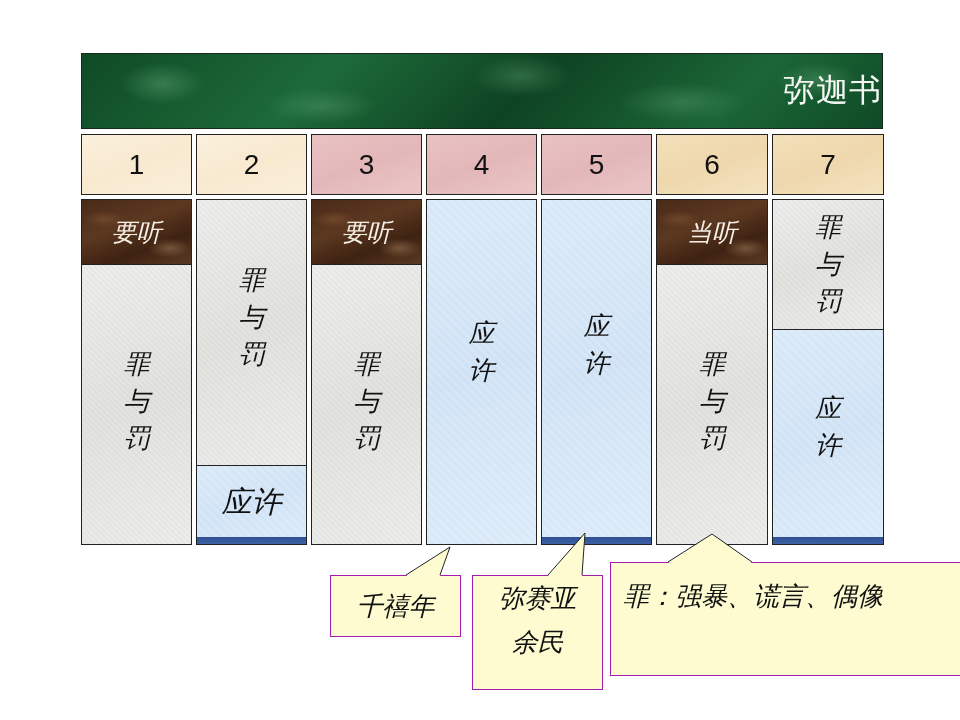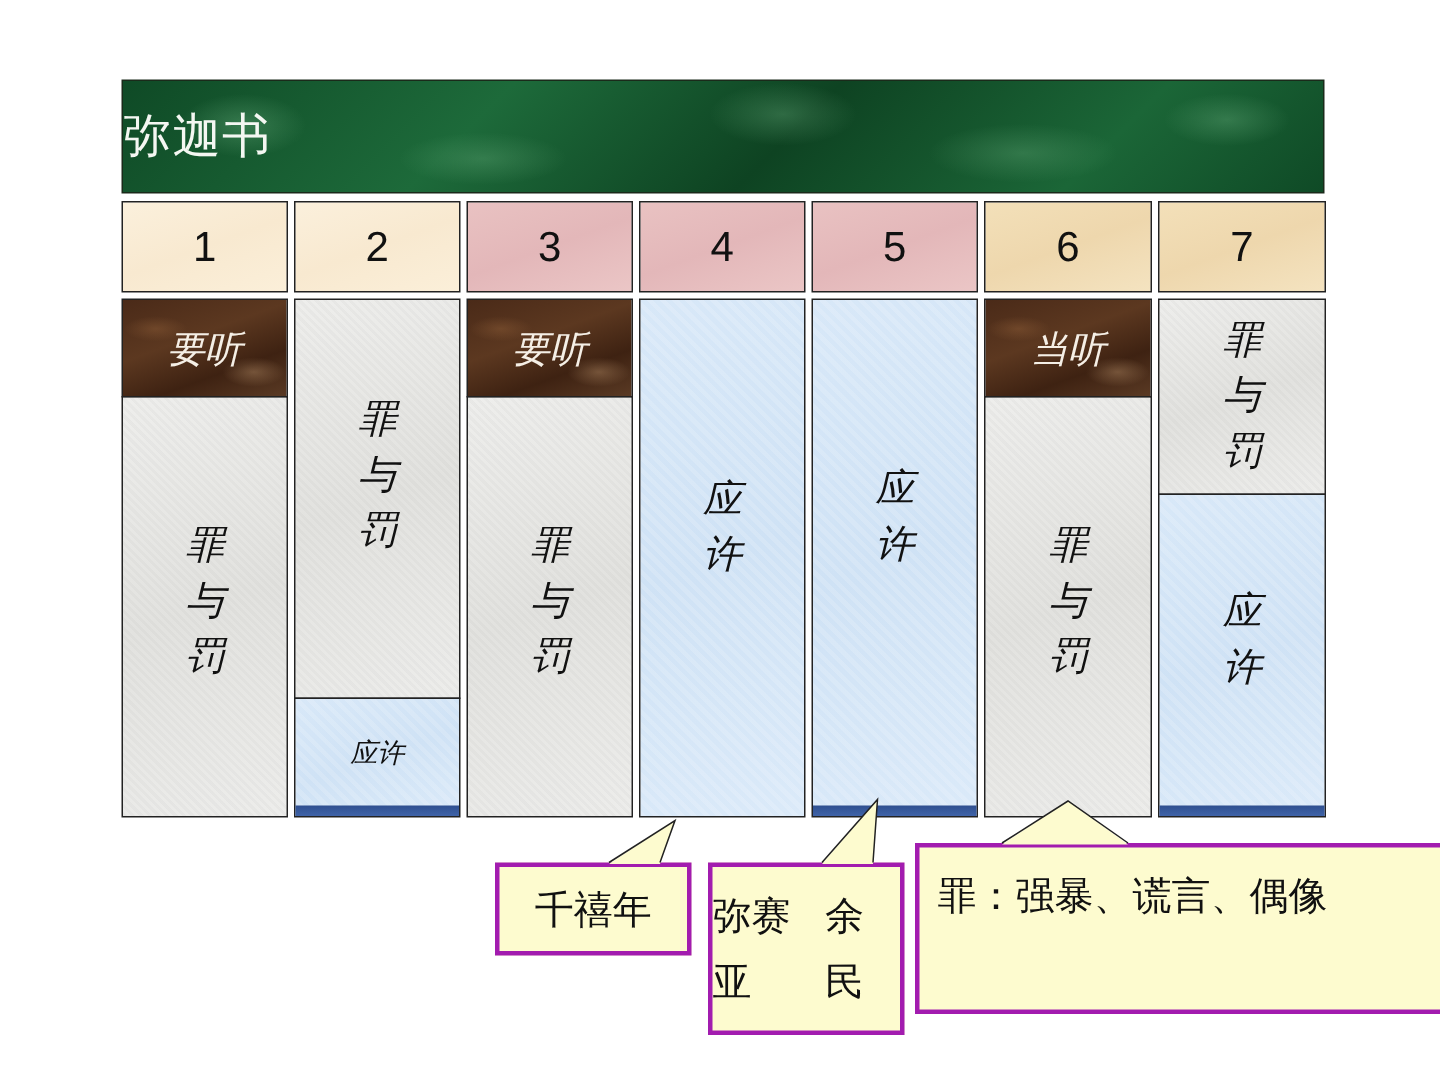--- a/index.html
+++ b/index.html
@@ -7,21 +7,21 @@
        font-family:"DejaVu Sans","Liberation Sans",sans-serif;}
   .title-bar{position:absolute;left:81px;top:53px;width:802px;height:76px;
     border:1px solid #1a2a1a;box-sizing:border-box;
     background:
       radial-gradient(ellipse 60px 30px at 10% 40%, rgba(120,190,140,.35), transparent 70%),
       radial-gradient(ellipse 80px 25px at 30% 70%, rgba(110,180,130,.3), transparent 70%),
       radial-gradient(ellipse 70px 30px at 55% 30%, rgba(120,190,140,.3), transparent 70%),
       radial-gradient(ellipse 90px 28px at 75% 65%, rgba(110,180,130,.3), transparent 70%),
       radial-gradient(ellipse 60px 25px at 92% 35%, rgba(120,190,140,.3), transparent 70%),
       linear-gradient(135deg,#0f4a26 0%,#1d6a3a 30%,#0e4322 55%,#1b6637 80%,#0f4a26 100%);
-    display:flex;align-items:center;justify-content:flex-start;}
+    display:flex;align-items:center;justify-content:flex-end;}
   .title-text{color:#f4f7f2;font-size:32px;letter-spacing:1px;}
   .num-cell{position:absolute;top:134px;height:61px;box-sizing:border-box;border:1px solid #222;
     display:flex;align-items:center;justify-content:center;font-family:"Liberation Sans",sans-serif;
     font-size:28px;color:#111;}
   .c-cream{background:linear-gradient(160deg,#fbf0dc,#f8e9d0 50%,#fbefd9);}
   .c-pink{background:linear-gradient(160deg,#e9c2c2,#e3b7b9 50%,#ebc6c6);}
   .c-tan{background:linear-gradient(160deg,#f3e0b9,#eed7ad 50%,#f4e3c0);}
   .col{position:absolute;top:199px;height:346px;box-sizing:border-box;}
   .seg{position:absolute;left:0;right:0;box-sizing:border-box;border:1px solid #222;
     display:flex;align-items:center;justify-content:center;font-style:italic;}
@@ -30,24 +30,24 @@
       linear-gradient(160deg,#eeeeec,#e2e2df 50%,#ededeb);}
   .seg-blue{background:
       repeating-linear-gradient(45deg,rgba(255,255,255,.15) 0 3px,transparent 3px 6px),
       linear-gradient(160deg,#d8e8f8,#cfe2f5 50%,#dbeaf9);}
   .seg-brown{background:
       radial-gradient(ellipse 30px 14px at 80% 75%, rgba(190,150,110,.4), transparent 70%),
       radial-gradient(ellipse 30px 12px at 20% 30%, rgba(150,100,60,.4), transparent 70%),
       linear-gradient(160deg,#4a2a18,#5c3820 40%,#3e2212 70%,#5a3a24);
     color:#f5efe6;font-size:25px;}
   .vtext{font-size:26px;color:#111;line-height:37px;text-align:center;width:1em;}
-  .htext{font-size:18px;color:#111;}
+  .htext{font-size:30px;color:#111;}
   .bottom-band{position:absolute;left:0;right:0;bottom:0;height:7px;background:linear-gradient(#2f4f8f,#3f63a8);}
-  .callout{position:absolute;background:#fdfbcf;border:3px solid #a21caf;box-sizing:border-box;
-    color:#111;font-size:26px;}
+  .callout{position:absolute;background:#fdfbcf;border:1px solid #a21caf;box-sizing:border-box;
+    color:#111;font-size:26px;font-style:italic;}
   svg.ptr{position:absolute;left:0;top:0;overflow:visible;pointer-events:none;}
 </style>
 </head>
 <body>
 
 <div class="title-bar">
   <span class="title-text">弥迦书</span>
 </div>
 
 <div class="num-cell c-cream" style="left:81px;width:111px;">
@@ -162,21 +162,21 @@
 </div>
 
 <div class="callout" style="left:330px;top:575px;width:131px;height:62px;display:flex;align-items:center;justify-content:center;">
   <span>千禧年</span>
 </div>
 <svg class="ptr" width="960" height="720">
   <polygon points="406,576 450,547 440,576" fill="#fdfbcf"></polygon>
   <polyline points="406,575 450,547 440,575" fill="none" stroke="#222" stroke-width="1"></polyline>
 </svg>
 
-<div class="callout" style="left:472px;top:575px;width:131px;height:115px;display:flex;flex-direction:row;align-items:center;justify-content:flex-start;line-height:44px;">
+<div class="callout" style="left:472px;top:575px;width:131px;height:115px;display:flex;flex-direction:column;align-items:center;justify-content:flex-start;line-height:44px;">
   <span>弥赛亚</span>
   <span>余民</span>
 </div>
 <svg class="ptr" width="960" height="720">
   <polygon points="548,576 585,533 582,576" fill="#fdfbcf"></polygon>
   <polyline points="548,575 585,533 582,575" fill="none" stroke="#222" stroke-width="1"></polyline>
 </svg>
 
 <div class="callout" style="left:610px;top:562px;width:392px;height:114px;padding:12px 0 0 12px;line-height:42px;">
   <div>罪：强暴、谎言、偶像</div>

